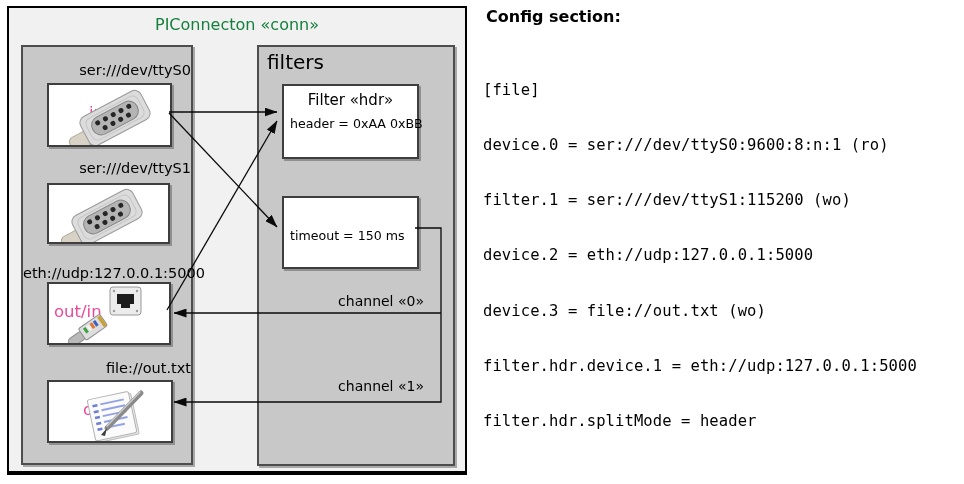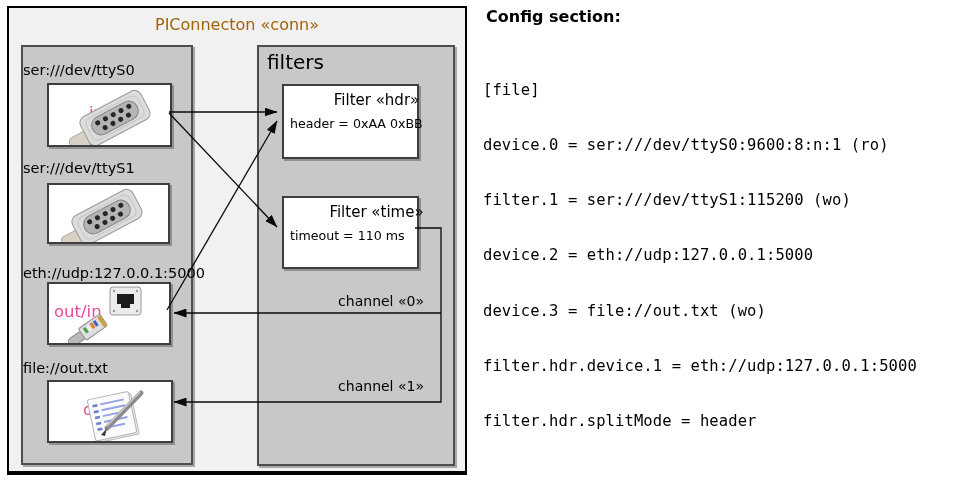--- a/index.html
+++ b/index.html
@@ -2,37 +2,37 @@
 <html><head>
 <meta charset="utf-8">
 <style>
   html,body{margin:0;padding:0;background:#ffffff;}
   .canvas{position:relative;width:964px;height:484px;background:#ffffff;overflow:hidden;
           font-family:"DejaVu Sans",sans-serif;color:#000;}
   
   .outer-box{position:absolute;left:7px;top:6px;width:460px;height:469px;
              background:#f1f1f1;border:2px solid #000;border-bottom-width:4px;box-sizing:border-box;}
   .outer-title{position:absolute;left:0;top:7px;width:100%;text-align:center;
-               font-size:16px;color:#a16207;}
+               font-size:16px;color:#15803d;}
   
   .container{position:absolute;background:#c8c8c8;border:2px solid #4d4d4d;
              box-shadow:2px 2px 0 rgba(0,0,0,0.30);box-sizing:border-box;}
   .devices-container{left:12px;top:37px;width:172px;height:420px;}
   .filters-container{left:248px;top:37px;width:198px;height:421px;}
   .filters-title{position:absolute;left:8px;top:3px;width:100%;font-size:20px;}
   
-  .dev-label{position:absolute;left:0;width:100%;text-align:left;font-size:14.5px;white-space:nowrap;}
+  .dev-label{position:absolute;left:0;width:100%;text-align:right;font-size:14.5px;white-space:nowrap;}
   .dev-box{position:absolute;background:#ffffff;border:2px solid #3e3e3e;
            box-shadow:2px 2px 0 rgba(0,0,0,0.28);box-sizing:border-box;}
   .dev-mode{position:absolute;top:18px;font-size:16.5px;color:#ec4899;white-space:nowrap;}
   .dev-icon{position:absolute;left:0;top:0;}
   
   .filter-box{position:absolute;background:#ffffff;border:2px solid #3e3e3e;
               box-shadow:2px 2px 0 rgba(0,0,0,0.28);box-sizing:border-box;}
-  .filter-title{position:absolute;left:0;top:5px;width:100%;text-align:center;font-size:15px;padding-left:26px;}
+  .filter-title{position:absolute;left:0;top:5px;width:100%;text-align:center;font-size:15px;}
   .filter-body{position:absolute;left:6px;top:28px;font-size:12.6px;line-height:15.5px;white-space:nowrap;}
   .channel-label{position:absolute;left:40px;width:125px;text-align:right;font-size:14px;white-space:nowrap;}
   
   .wires{position:absolute;left:0;top:0;width:470px;height:484px;pointer-events:none;z-index:5;}
   
   .config-panel{position:absolute;left:483px;top:0;width:481px;height:484px;}
   .config-heading{position:absolute;left:3px;top:7px;font-size:16px;font-weight:bold;
                   font-family:"DejaVu Sans",sans-serif;}
   .config-lines{position:absolute;left:0;top:44px;font-family:"DejaVu Sans Mono",monospace;
                 font-size:15.5px;line-height:18.4px;white-space:pre;letter-spacing:0.1px;}
@@ -157,23 +157,22 @@
       <div class="filters-title">filters</div>
 
       <div class="filter-box" style="left:23px;top:37px;width:137px;height:75px">
         <div class="filter-title">Filter «hdr»</div>
         <div class="filter-body" style="top:30px">
           <div>header = 0xAA 0xBB</div>
         </div>
       </div>
 
       <div class="filter-box" style="left:23px;top:149px;width:137px;height:73px">
-        <div class="filter-title">Filter «time»</div>
         <div class="filter-body" style="top:30px">
-          <div>timeout = 110 ms</div>
+          <div>timeout = 150 ms</div>
         </div>
       </div>
 
       <div class="channel-label" style="top:246px">channel «0»</div>
       <div class="channel-label" style="top:331px">channel «1»</div>
     </div>
   </div>
 
   <svg class="wires" viewBox="0 0 470 484">
     <defs>

